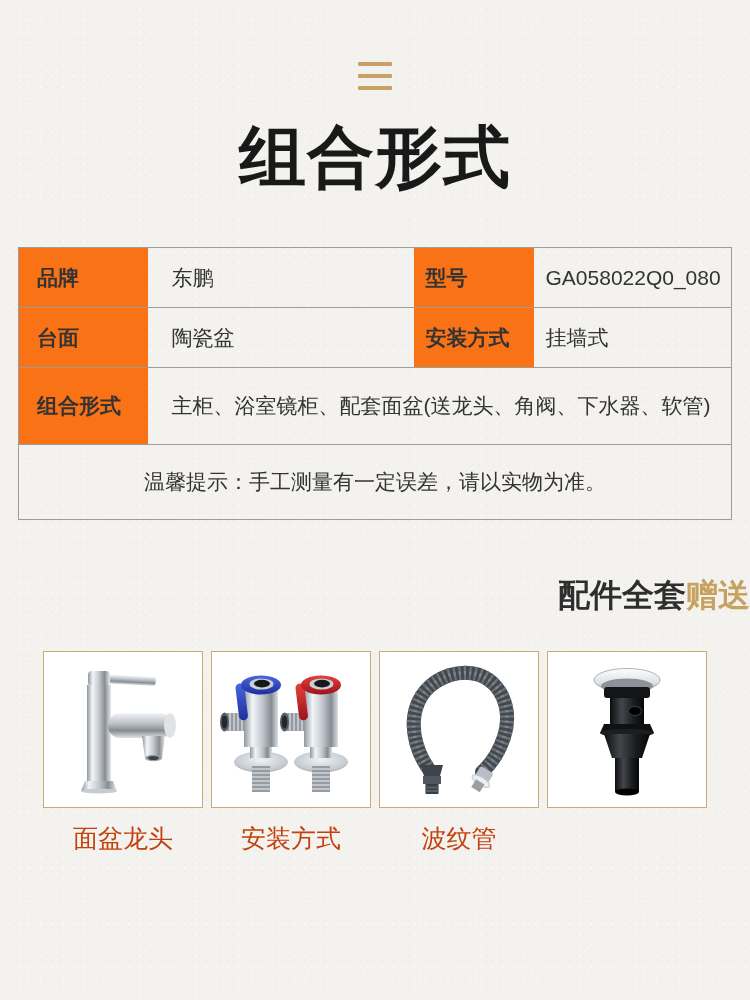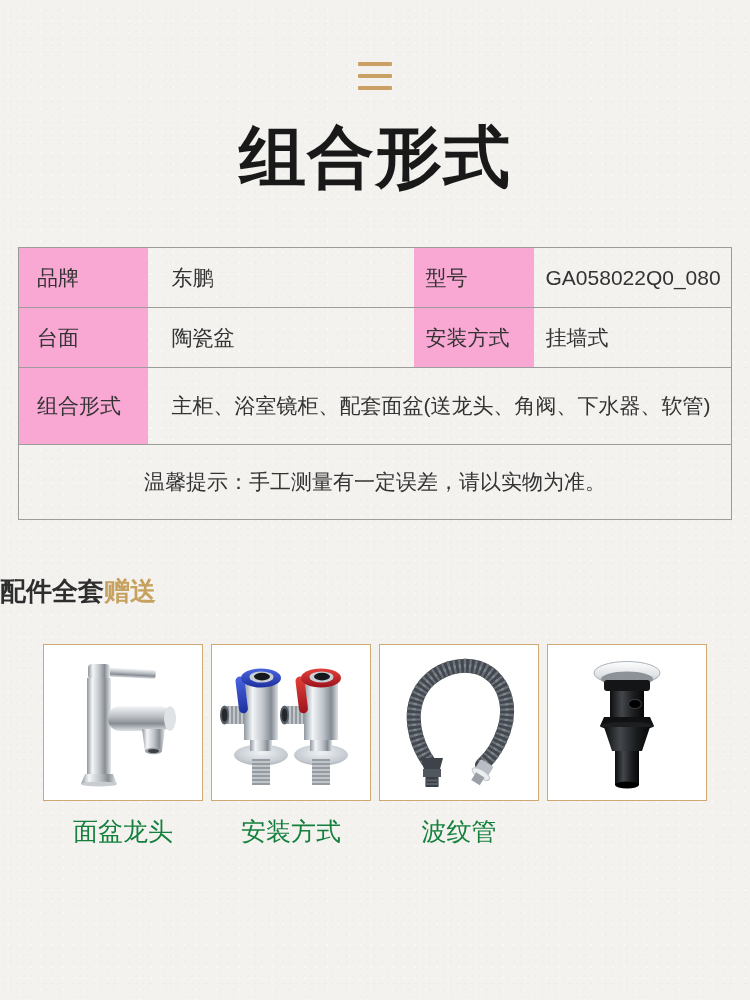--- a/index.html
+++ b/index.html
@@ -43,34 +43,34 @@
   table.spec tr{border-bottom:1px solid #9c9c9c;}
   table.spec tr:last-child{border-bottom:none;}
   table.spec td{
     font-size:21px;
     color:#333;
     white-space:nowrap;
     overflow:hidden;
     vertical-align:middle;
     padding:0;
   }
-  td.lab{background:#f9a8d4;}
+  td.lab{background:#f97316;font-weight:bold;}
   td.lab.c1{padding-left:18px;}
   td.lab.c3{padding-left:12px;margin-left:24px;}
   td.val.c2{padding-left:24px;}
   td.val.c4{padding-left:12px;}
   tr.r1{height:60px;} tr.r2{height:58px;} tr.r3{height:60px;padding-left:20px;}
   tr.r4{height:77px;} tr.r5{height:75px;}
   td.tip{text-align:center;color:#3a3a3a;}
 
   
   .section-title{
     margin:57px 0 0 0;
-    text-align:left;
-    font-size:26px;
+    text-align:right;
+    font-size:32px;
     font-weight:bold;
     color:#2e2e2e;
     line-height:1.15;
     font-family:Liberation Serif, serif;
   }
   .section-title .gold{color:#c6a15f;}
 
   .cards{
     width:664px;
     margin:37px auto 0 auto;
@@ -85,21 +85,21 @@
     background:#ffffff;
     border:1px solid #cfa973;
     display:flex;align-items:center;justify-content:center;
   }
   .card svg{display:block;}
   .card-label{
     margin-top:14px;
     text-align:center;
     font-size:25px;
     font-weight:500;
-    color:#15803d;
+    color:#c2410c;
     white-space:nowrap;
   }
 </style>
 </head>
 <body>
 
 <div class="page">
 
   <div class="ornament">
     <div class="bar"></div>

